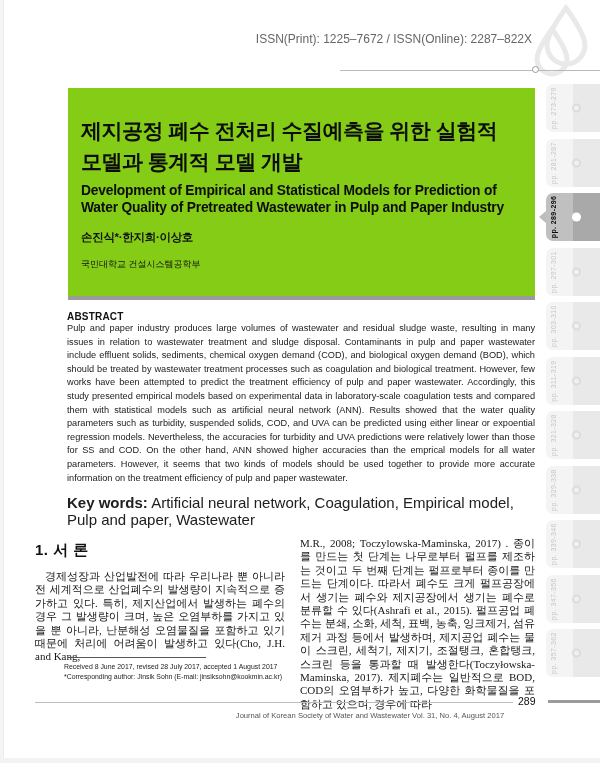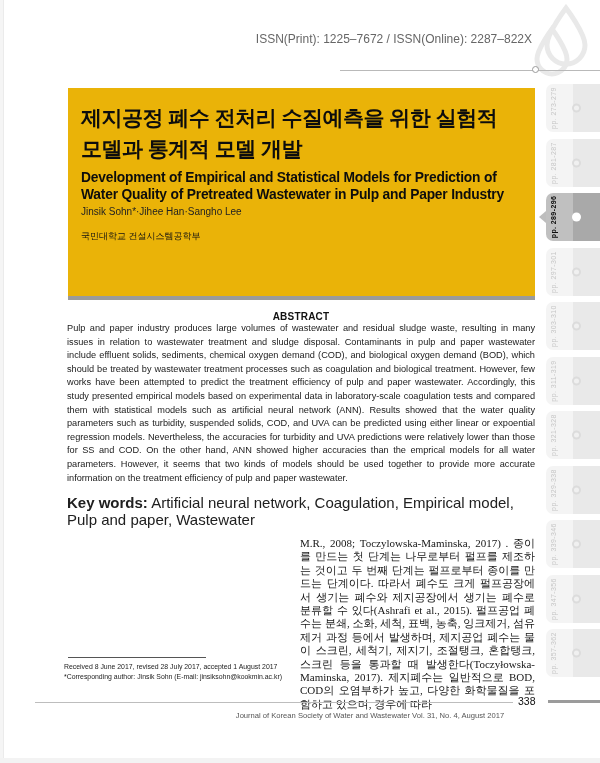--- a/index.html
+++ b/index.html
@@ -14,34 +14,34 @@
 
   .watermark { position:absolute; right:2px; top:4px; width:74px; height:74px; }
 
   .issn-block { position:absolute; right:68px; top:33px; text-align:right;
     font-size:12px; line-height:12px; color:#666; letter-spacing:0;margin-left:35px; }
   .header-rule { position:absolute; left:340px; right:0; top:70px; border-top:1px solid #b9b9b9; }
   .rule-dot { position:absolute; left:532px; top:66px; width:7px; height:7px;
     border:1px solid #9a9a9a; border-radius:50%; background:#fff; }
 
   .title-box { position:absolute; left:68px; top:88px; width:467px; height:208px;
-    background:#eab308; padding:14px 13px; }
+    background:#84cc16; padding:27px 13px; }
   .title-kr { font-size:21px; font-weight:bold; line-height:31px; letter-spacing:-0.5px;
     color:#0d0d0d; white-space:pre-line; }
   .title-en { margin-top:5px; font-size:13.8px; font-weight:bold; line-height:17px;
     color:#0d0d0d; white-space:pre-line; letter-spacing:-0.2px; }
   .authors-kr { margin-top:14px; font-size:11.5px; font-weight:bold; letter-spacing:-0.3px; }
   .authors-en { margin-top:3px; font-size:10px; color:#222; }
   .affil-kr { margin-top:13px; font-size:9px; font-weight:normal; }
   .affil-en { margin-top:3px; font-size:8.5px; font-style:italic;
     font-family:"Liberation Serif", serif; color:#333; }
   .title-bar { position:absolute; left:68px; top:296px; width:467px; height:4px; background:#9b9b9b; }
 
   .abstract { position:absolute; left:67px; top:311px; width:468px; }
-  .abstract-heading { font-size:10px; font-weight:bold; letter-spacing:0.2px;text-align:center; }
+  .abstract-heading { font-size:10px; font-weight:bold; letter-spacing:0.2px; }
   .abstract-body { font-size:9.2px; line-height:13.6px;
     text-align:justify; color:#202020; }
   .keywords-line { margin-top:9px; font-size:15px; color:#202020; }
   .keywords-line .kw-label { font-weight:bold; }
   .keywords-kr-line { margin-top:6px; font-size:9.2px; color:#202020; }
   .keywords-kr-line .kw-label { font-weight:bold; }
 
   .intro-left { position:absolute; left:35px; top:541px; width:250px; }
   .section-heading { font-size:15px; font-weight:bold; letter-spacing:0.5px; margin-bottom:10px; }
   .intro-para { font-family:"Liberation Serif", serif; font-size:11px; line-height:13.4px;
@@ -94,43 +94,47 @@
     <div>ISSN(Print): 1225–7672 / ISSN(Online): 2287–822X</div>
   </div>
   <div class="header-rule"></div>
   <div class="rule-dot"></div>
 
   <div class="title-box">
     <div class="title-kr">제지공정 폐수 전처리 수질예측을 위한 실험적
 모델과 통계적 모델 개발</div>
     <div class="title-en">Development of Empirical and Statistical Models for Prediction of
 Water Quality of Pretreated Wastewater in Pulp and Paper Industry</div>
-    <div class="authors-en">Jinsik Sohn*·Jihee Han·Sangho Lee</div>
+    <div class="authors-kr">손진식*·한지희·이상호</div>
     <div class="affil-kr">국민대학교 건설시스템공학부</div>
   </div>
   <div class="title-bar"></div>
 
   <div class="abstract">
     <div class="abstract-heading">ABSTRACT</div>
     <div class="abstract-body">Pulp and paper industry produces large volumes of wastewater and residual sludge waste, resulting in many issues in relation to wastewater treatment and sludge disposal. Contaminants in pulp and paper wastewater include effluent solids, sediments, chemical oxygen demand (COD), and biological oxygen demand (BOD), which should be treated by wastewater treatment processes such as coagulation and biological treatment. However, few works have been attempted to predict the treatment efficiency of pulp and paper wastewater. Accordingly, this study presented empirical models based on experimental data in laboratory-scale coagulation tests and compared them with statistical models such as artificial neural network (ANN). Results showed that the water quality parameters such as turbidity, suspended solids, COD, and UVA can be predicted using either linear or expoential regression models. Nevertheless, the accuracies for turbidity and UVA predictions were relatively lower than those for SS and COD. On the other hand, ANN showed higher accuracies than the emprical models for all water parameters. However, it seems that two kinds of models should be used together to provide more accurate information on the treatment efficiency of pulp and paper wastewater.</div>
     <div class="keywords-line"><span class="kw-label">Key words:</span> <span>Artificial neural network, Coagulation, Empirical model, Pulp and paper, Wastewater</span></div>
   </div>
 
+  <div class="intro-left">
+    <div class="section-heading">1. 서 론</div>
+    <div class="intro-para">경제성장과 산업발전에 따라 우리나라 뿐 아니라 전 세계적으로 산업폐수의 발생량이 지속적으로 증가하고 있다. 특히, 제지산업에서 발생하는 폐수의 경우 그 발생량이 크며, 높은 오염부하를 가지고 있을 뿐 아니라, 난분해성 오염물질을 포함하고 있기 때문에 처리에 어려움이 발생하고 있다(Cho, J.H. and Kang,</div>
+  </div>
   <div class="intro-right">
     <div class="intro-para">M.R., 2008; Toczylowska-Maminska, 2017) . 종이를 만드는 첫 단계는 나무로부터 펄프를 제조하는 것이고 두 번째 단계는 펄프로부터 종이를 만드는 단계이다. 따라서 폐수도 크게 펄프공장에서 생기는 폐수와 제지공장에서 생기는 폐수로 분류할 수 있다(Ashrafi et al., 2015). 펄프공업 폐수는 분쇄, 소화, 세척, 표백, 농축, 잉크제거, 섬유제거 과정 등에서 발생하며, 제지공업 폐수는 물이 스크린, 세척기, 제지기, 조절탱크, 혼합탱크, 스크린 등을 통과할 때 발생한다(Toczyłowska-Maminska, 2017). 제지폐수는 일반적으로 BOD, COD의 오염부하가 높고, 다양한 화학물질을 포함하고 있으며, 경우에 따라</div>
   </div>
 
   <div class="footnote">
     <div class="footnote-rule"></div>
     <div>Received 8 June 2017, revised 28 July 2017, accepted 1 August 2017</div>
     <div>*Corresponding author: Jinsik Sohn (E-mail: jinsiksohn@kookmin.ac.kr)</div>
   </div>
 
   <div class="footer-rule"></div>
-  <div class="page-number">338</div>
+  <div class="page-number">289</div>
   <div class="footer-bar"></div>
   <div class="journal-line">Journal of Korean Society of Water and Wastewater Vol. 31, No. 4, August 2017</div>
 
   <div class="sidebar">
     <div class="tab t0">
       <span class="tab-label">pp. 273-279</span>
       <span class="tab-dot"></span>
     </div>
     <div class="tab t1">
       <span class="tab-label">pp. 281-287</span>

